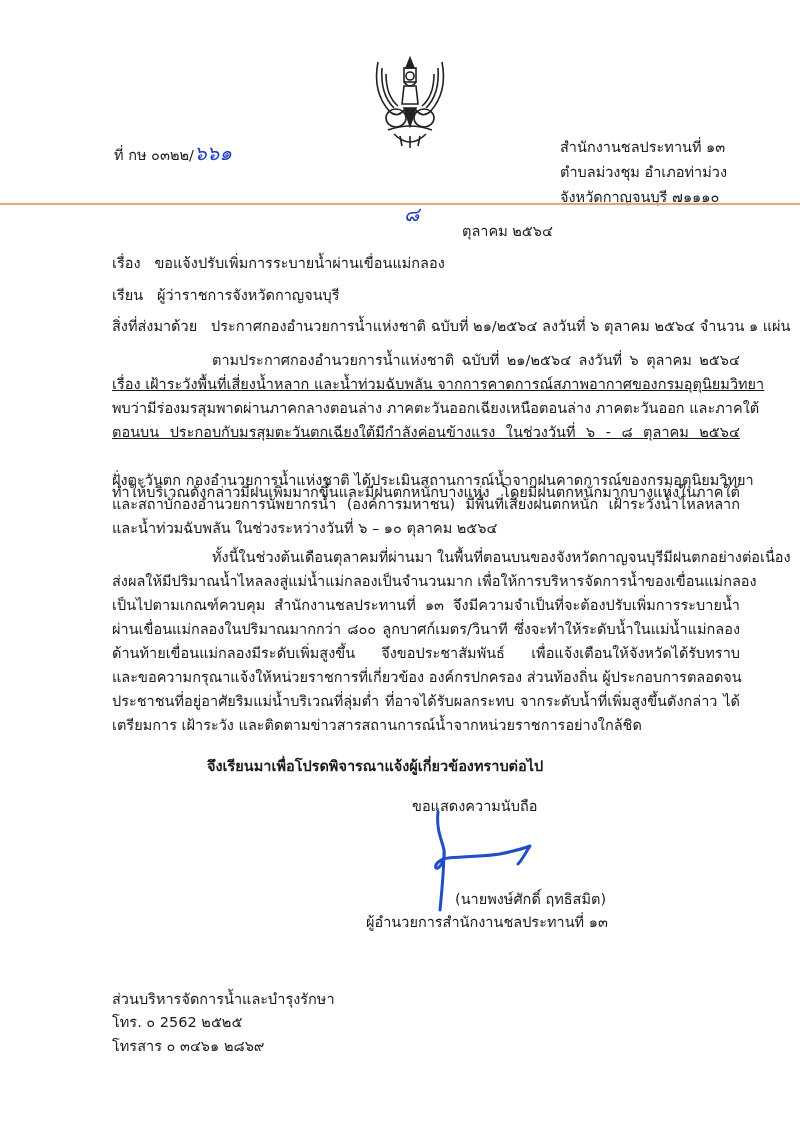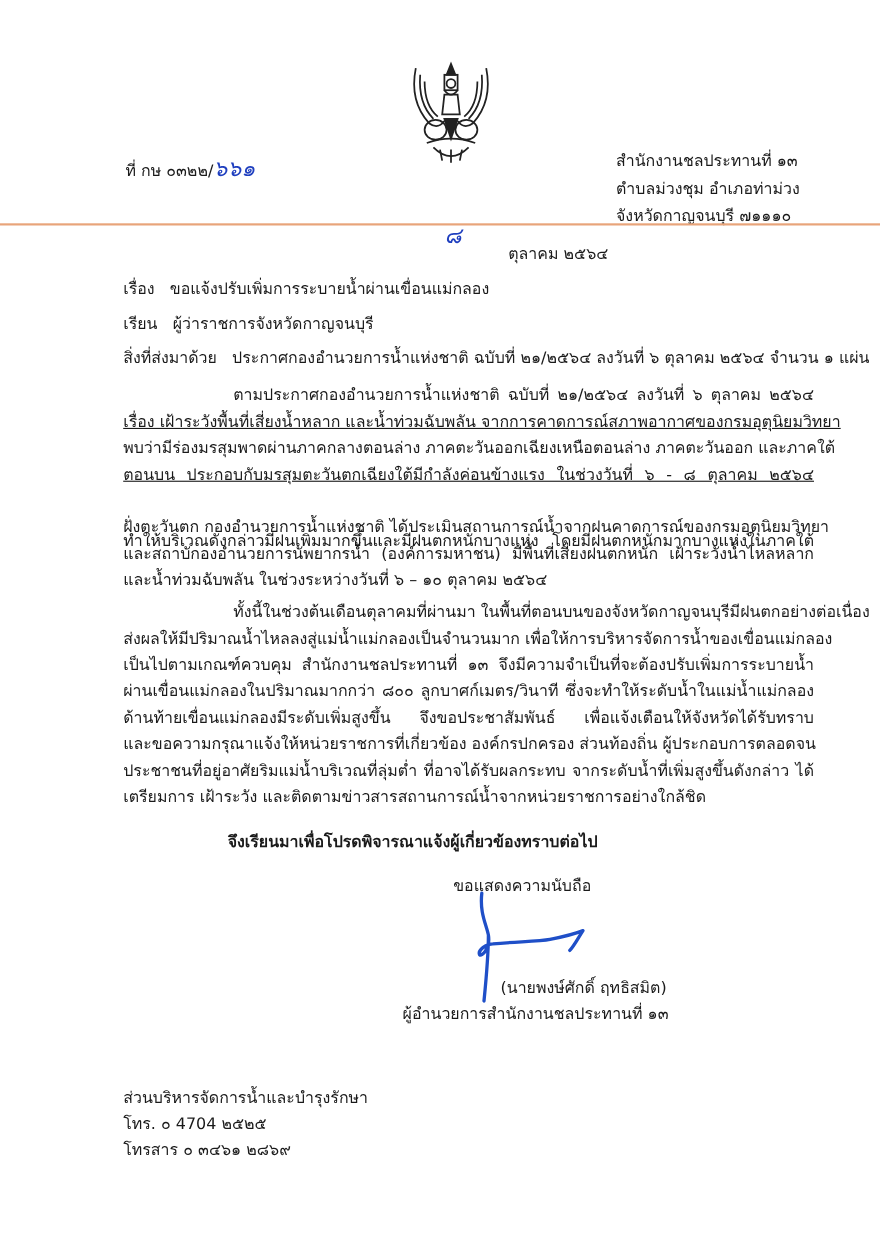--- a/index.html
+++ b/index.html
@@ -93,14 +93,14 @@
 <div class="abs t" style="left:412px; top:796px;">ขอแสดงความนับถือ</div>
 
 <svg class="sig" viewBox="0 0 110 110">
   <path d="M8 2 C6 20, 12 30, 14 40 C16 52, 8 60, 6 58 C4 54, 12 48, 18 48 C40 46, 60 46, 70 44 C80 42, 90 40, 100 36 C96 42, 92 50, 88 54 M14 40 C14 60, 12 80, 10 100" fill="none" stroke="#1f4fc8" stroke-width="3" stroke-linecap="round" stroke-linejoin="round"></path>
 </svg>
 
 <div class="abs t" style="left:408px; top:889px;margin-left:47px;">(นายพงษ์ศักดิ์  ฤทธิสมิต)</div>
 <div class="abs t" style="left:366px; top:912px;">ผู้อำนวยการสำนักงานชลประทานที่ ๑๓</div>
 
 <div class="abs t" style="left:112px; top:989px;">ส่วนบริหารจัดการน้ำและบำรุงรักษา</div>
-<div class="abs t" style="left:112px; top:1012px;">โทร. ๐ 4704 ๒๕๒๕</div>
+<div class="abs t" style="left:112px; top:1012px;">โทร. ๐ 2562 ๒๕๒๕</div>
 <div class="abs t" style="left:112px; top:1036px;">โทรสาร ๐ ๓๔๖๑ ๒๘๖๙</div>
 
 </body></html>

